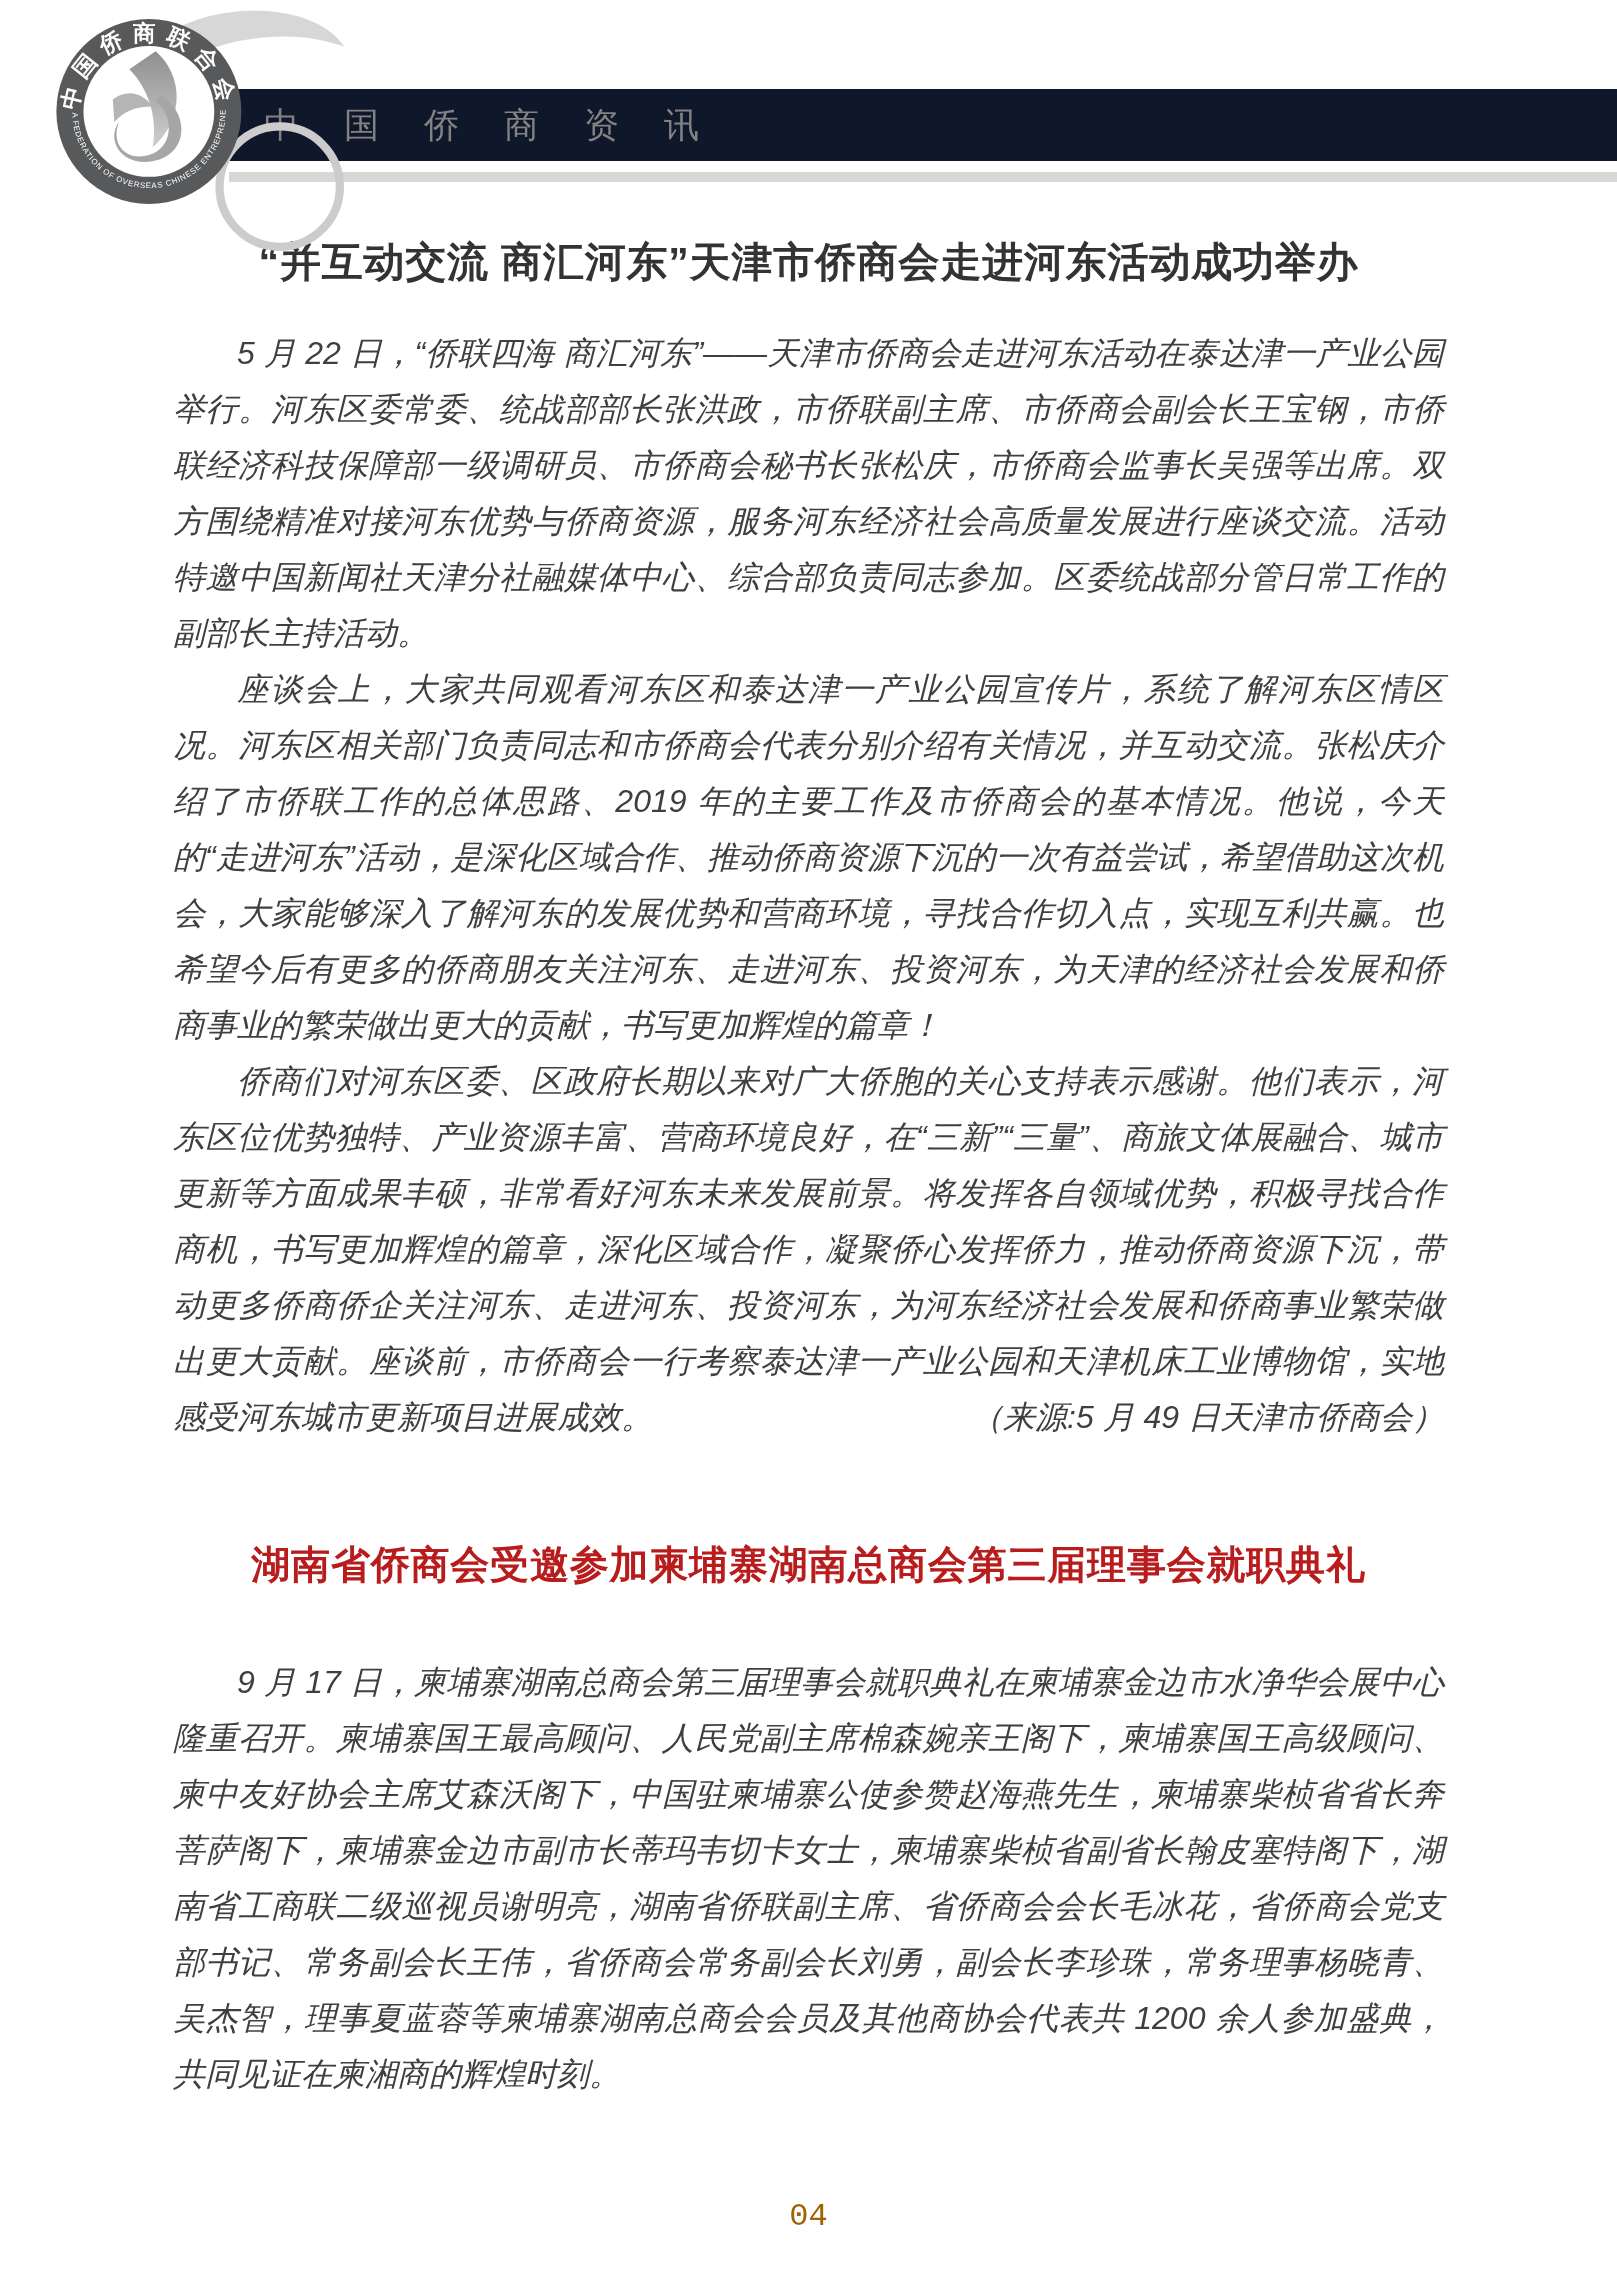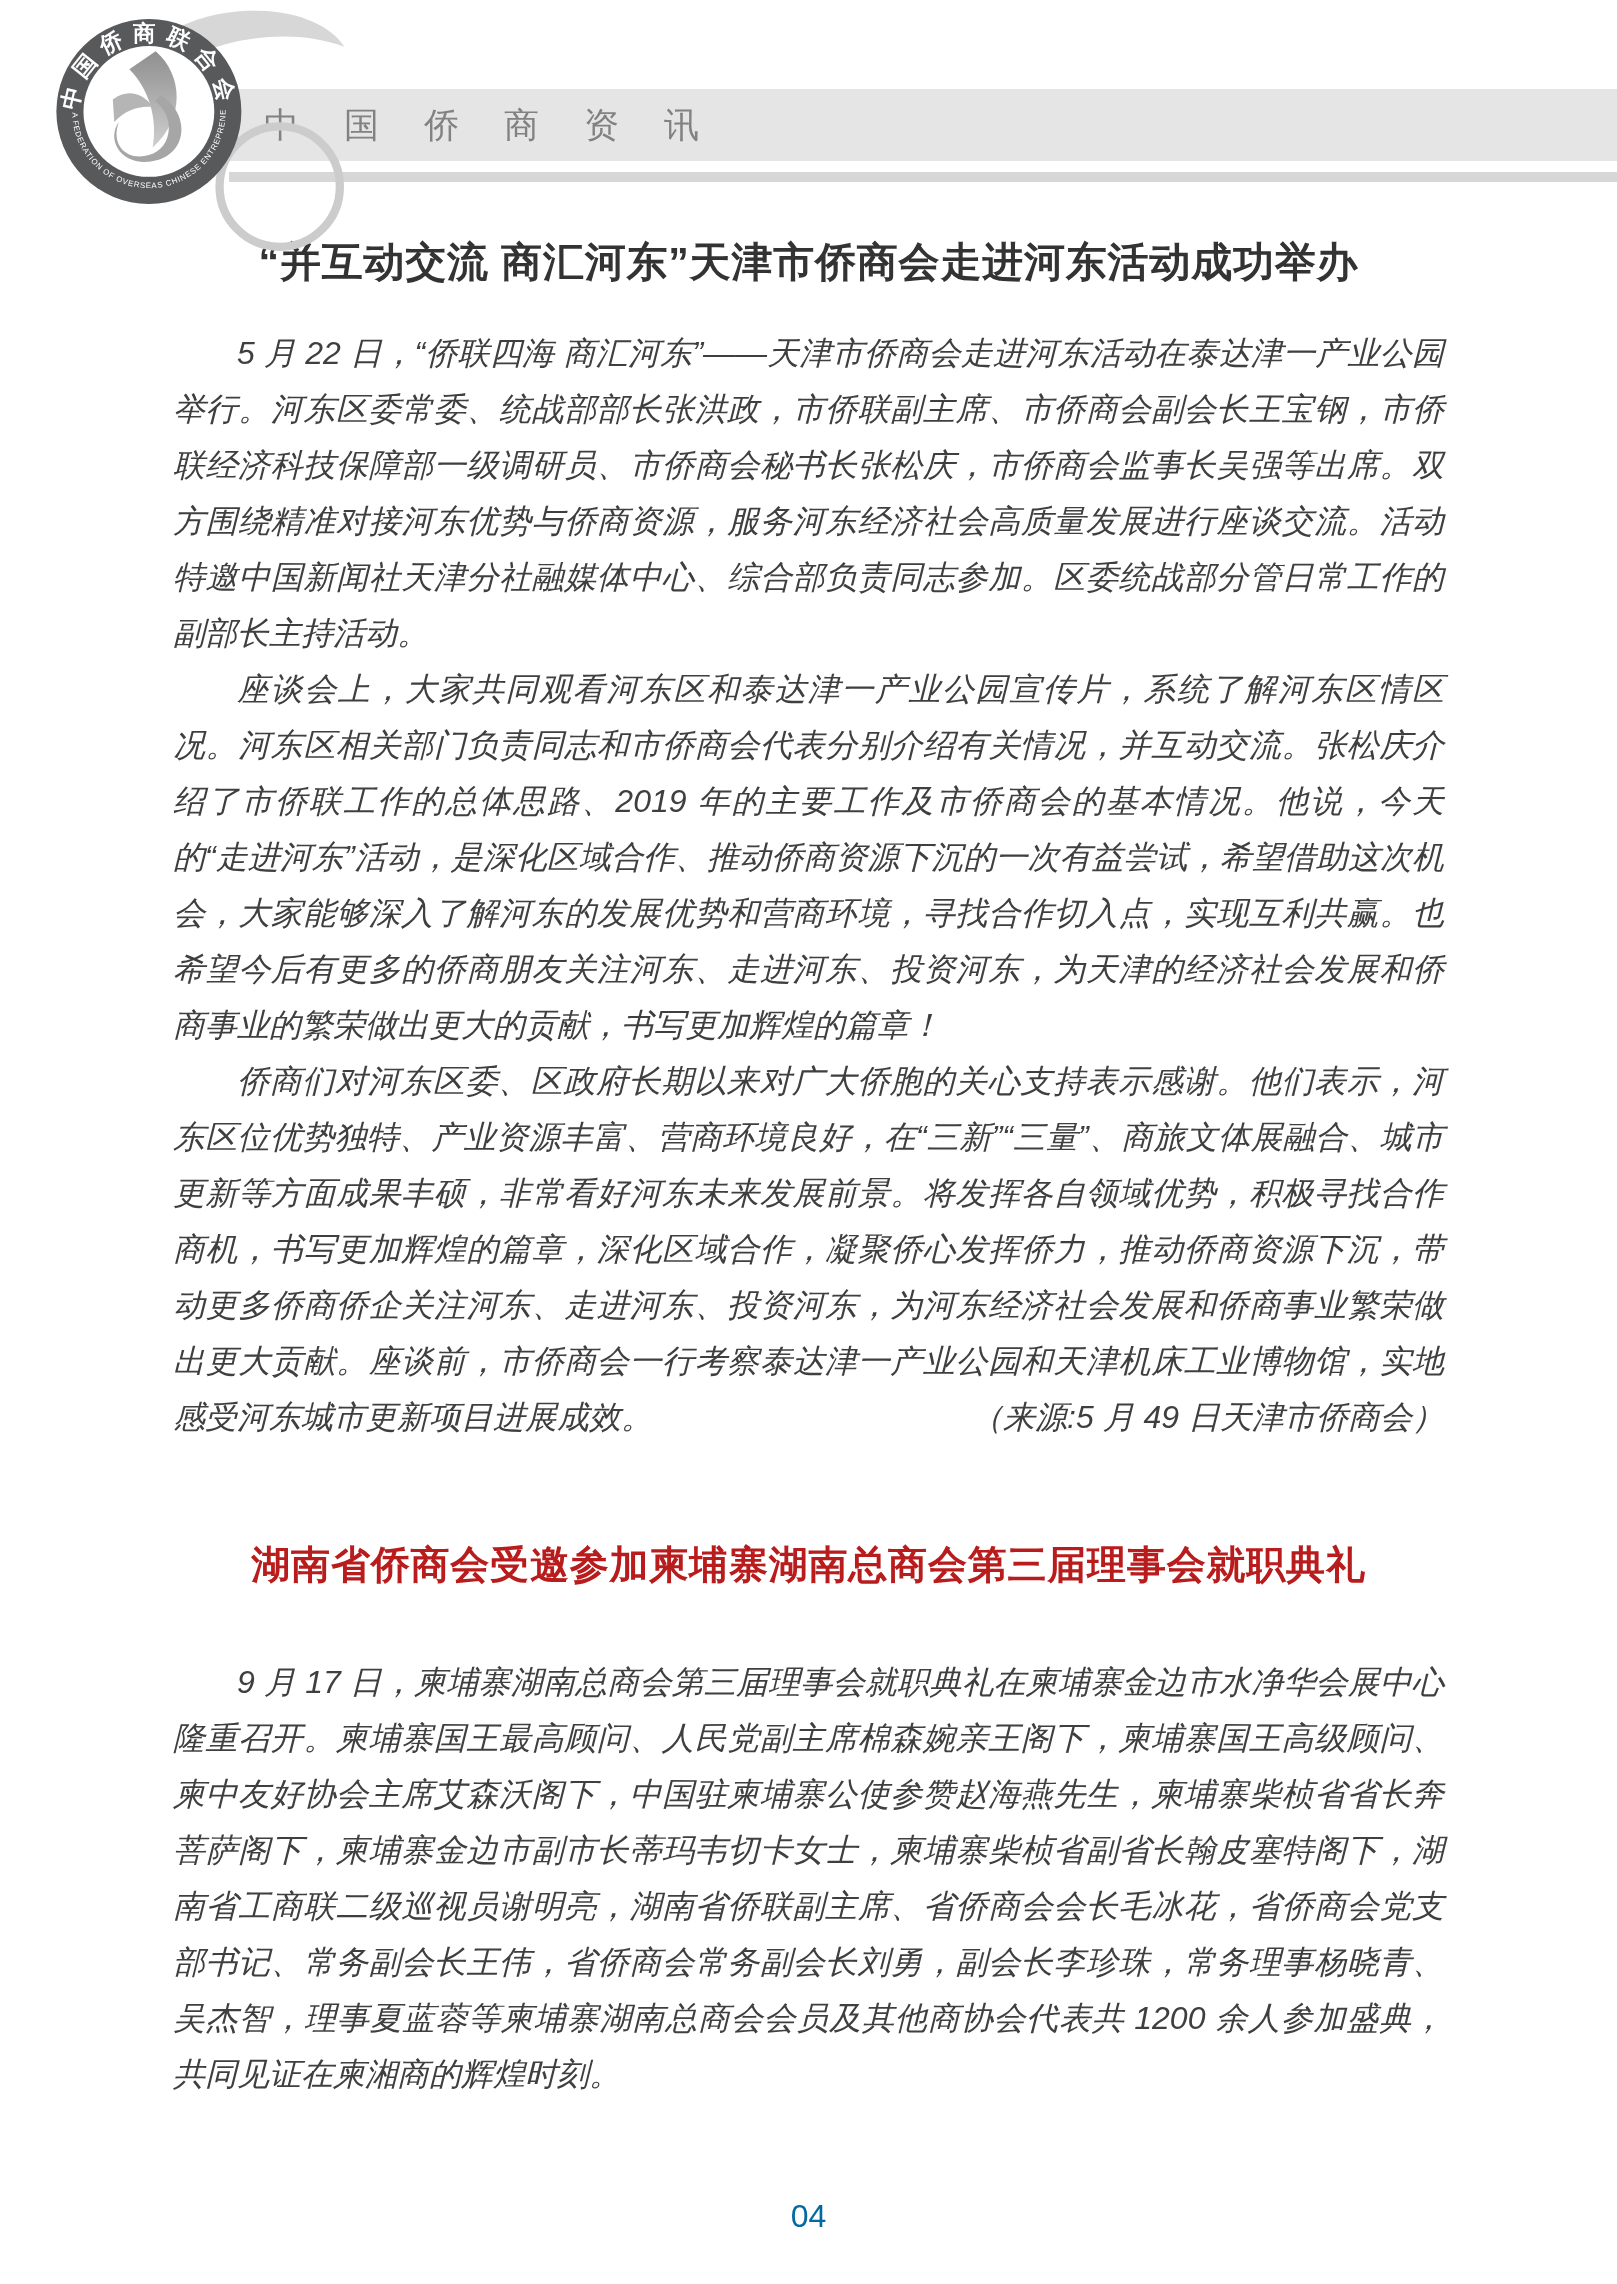--- a/index.html
+++ b/index.html
@@ -9,21 +9,21 @@
     height:2284px;
     background:#ffffff;
     overflow:hidden;
     font-family:"Liberation Sans","DejaVu Sans",sans-serif;
   }
 
   
   .masthead-bar{
     position:absolute;
     left:226px; right:0; top:89px; height:72px;
-    background:#e5e5e5;
+    background:#0f172a;
     display:flex; align-items:center;
     padding-left:38px;
     box-sizing:border-box;
     z-index:1;
   }
   .masthead-text{
     font-size:35px;
     color:#828282;
     letter-spacing:45px;
     white-space:nowrap;
@@ -75,23 +75,23 @@
   .source{
     float:right;
     text-indent:0;
   }
 
   
   .page-number{
     position:absolute;
     left:0; right:0; top:2198px;
     text-align:center;
-    font-family:Liberation Sans, sans-serif;
+    font-family:Liberation Mono, monospace;
     font-size:32px;
-    color:#0369a1;
+    color:#a16207;
   }
 </style>
 </head>
 <body>
 
 <div class="page">
 
   <div class="masthead-bar">
     <span class="masthead-text">中国侨商资讯</span>
   </div>

